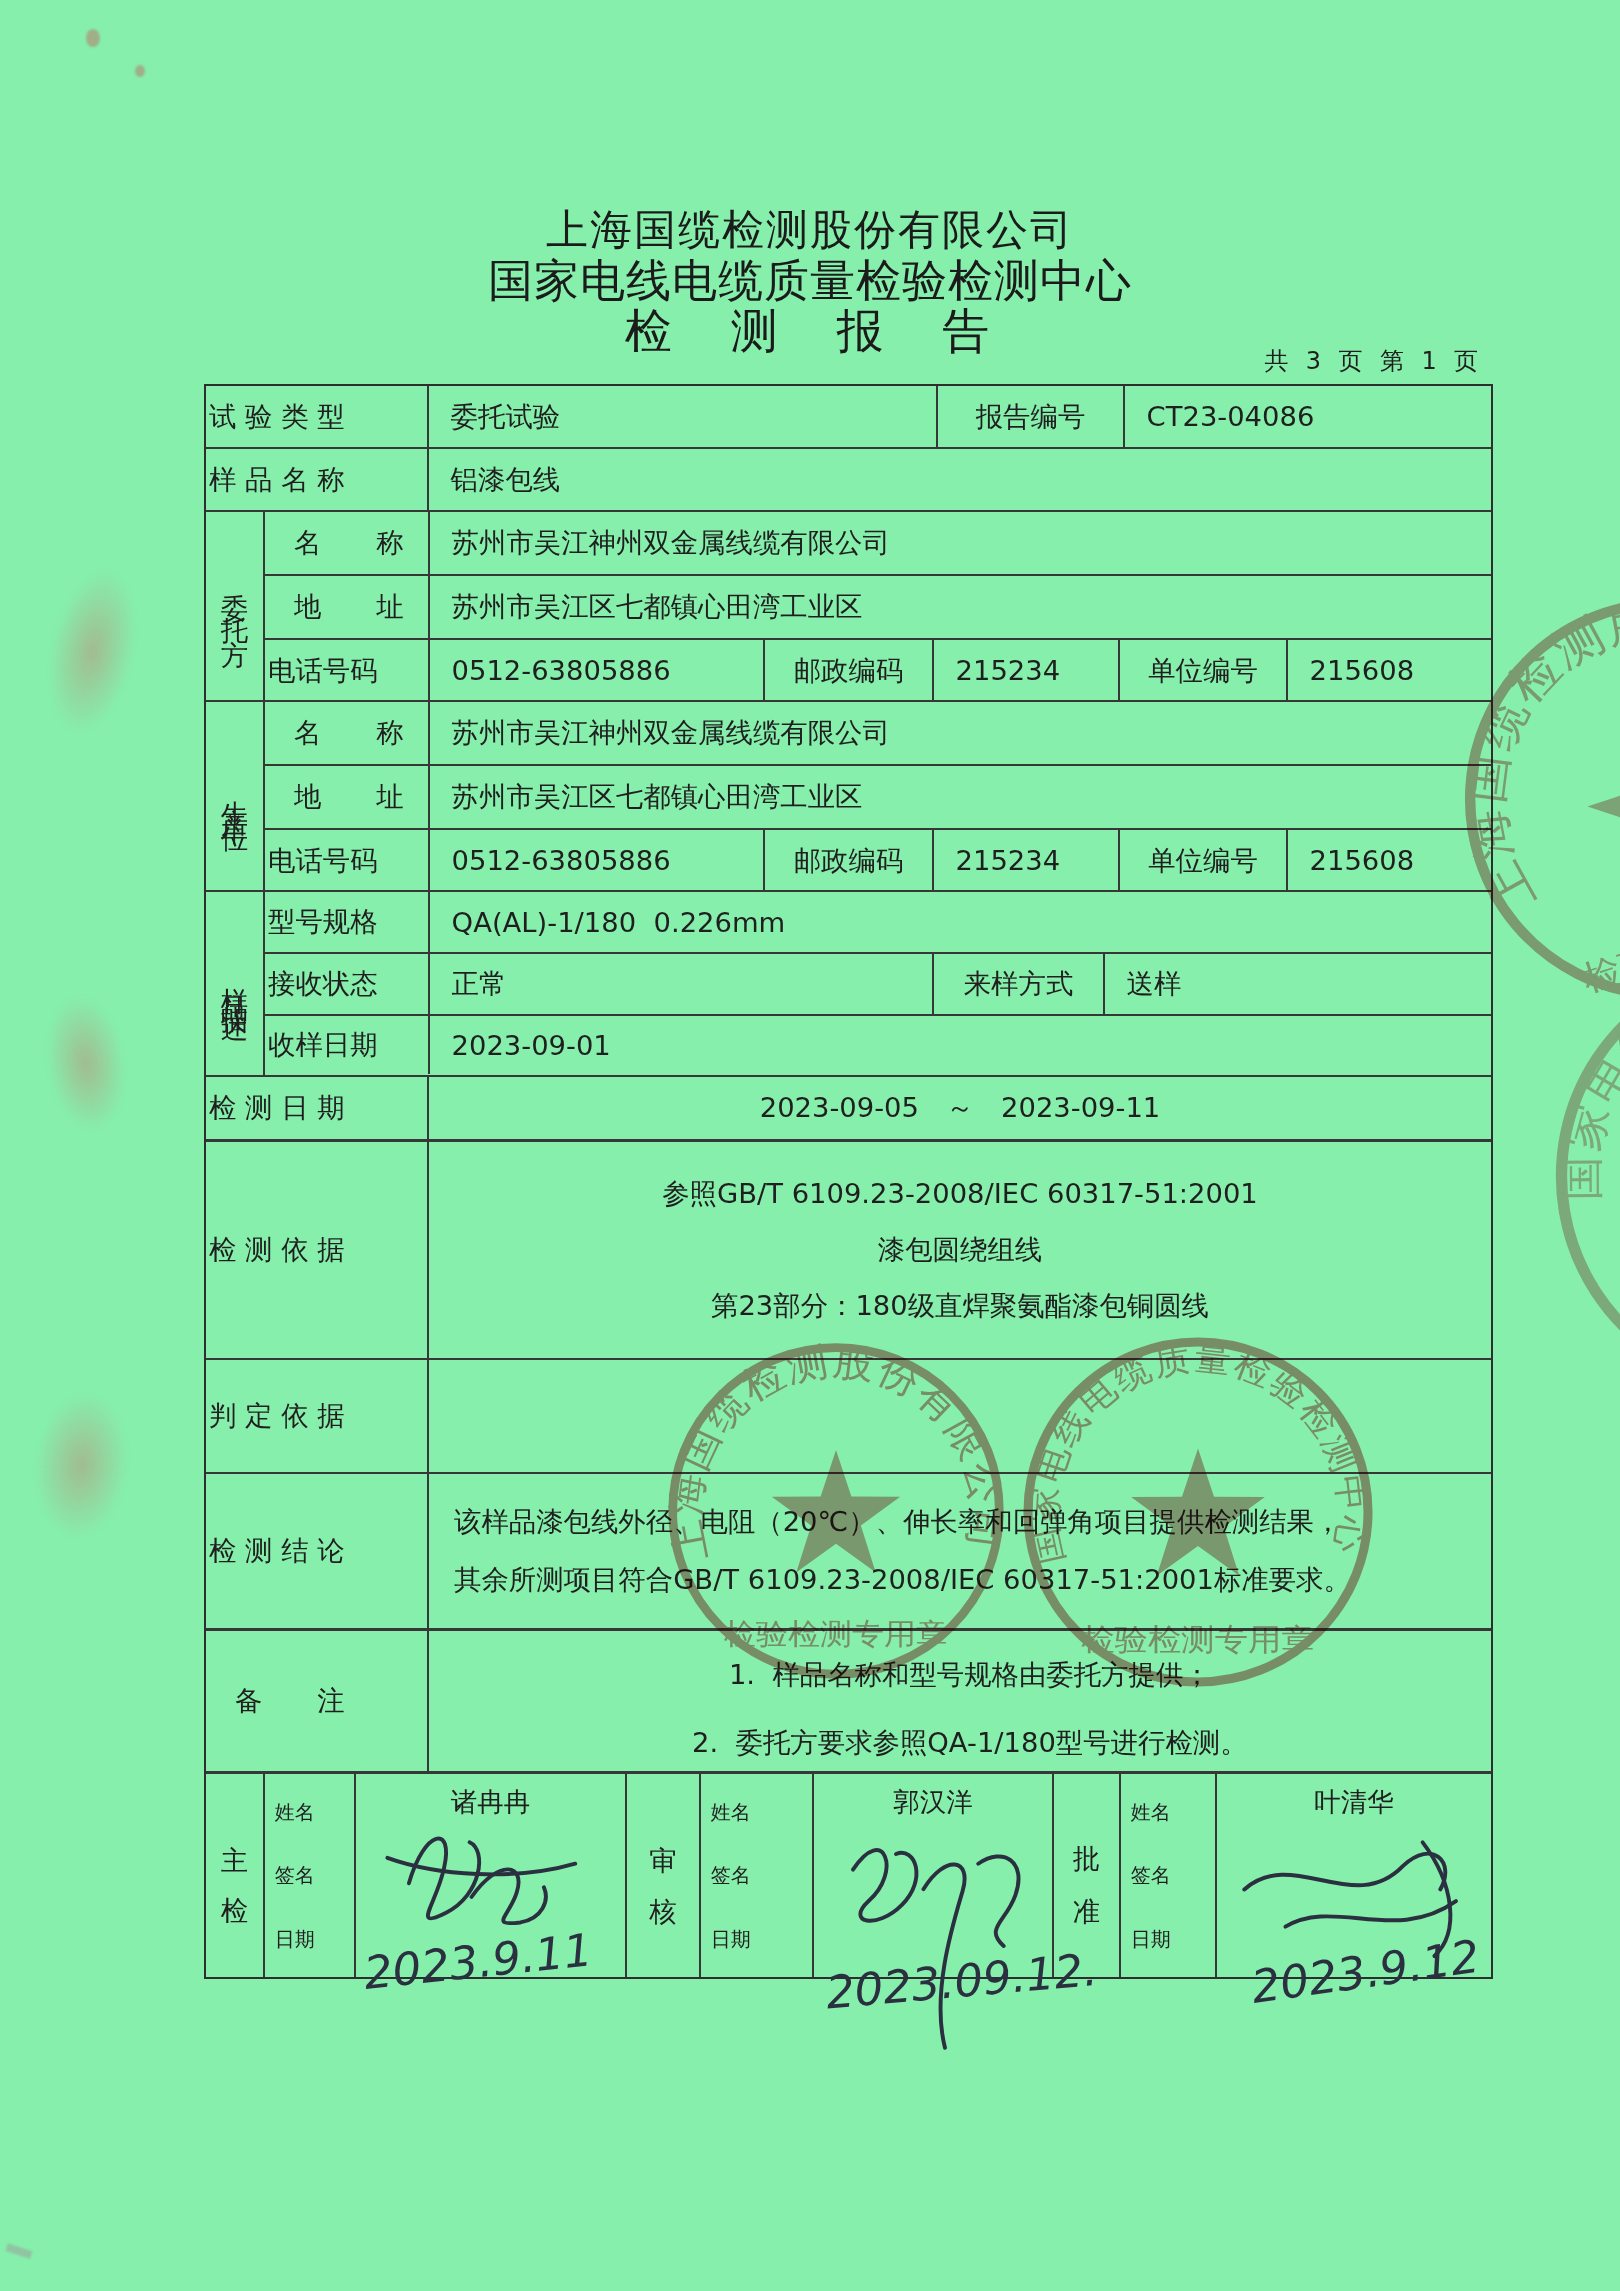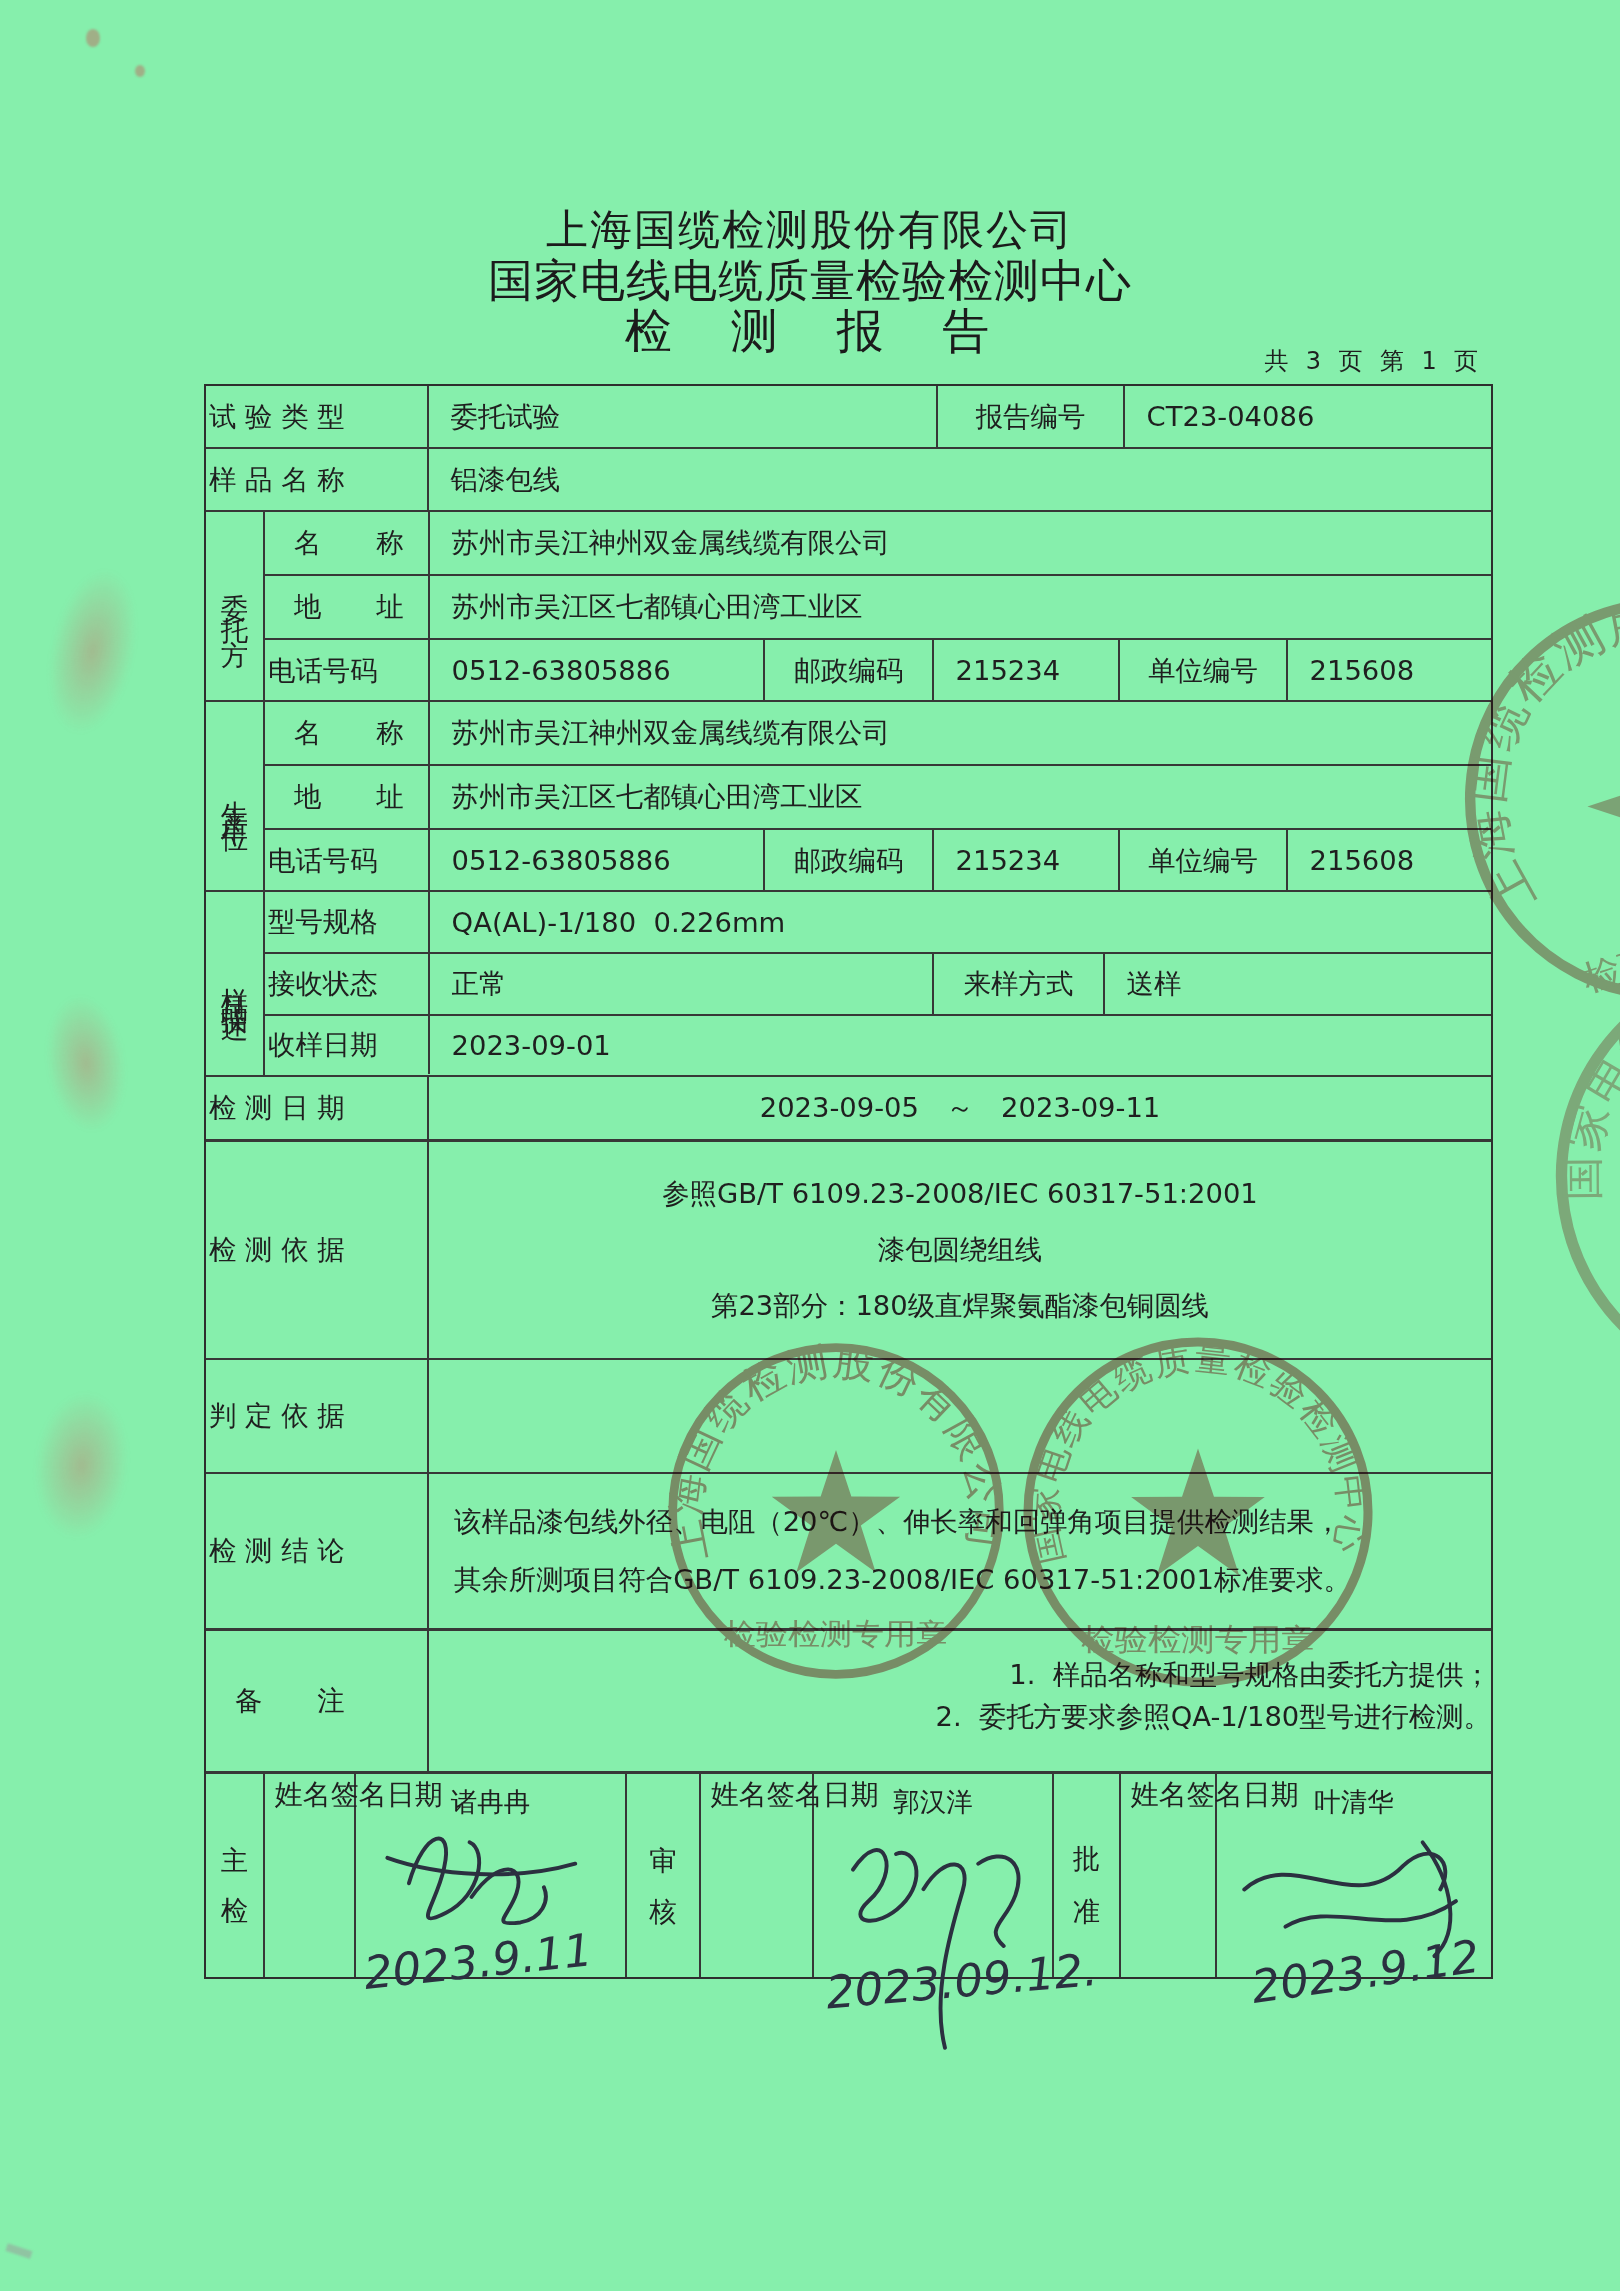--- a/index.html
+++ b/index.html
@@ -35,25 +35,25 @@
     writing-mode:vertical-lr; text-orientation:upright;
     display:flex; align-items:center; justify-content:center;
     padding:0; font-size:27.4px;
   }
   .ls-3 { letter-spacing:0.85em; }
   .ls-4 { letter-spacing:0.32em; }
   .ls-2 { letter-spacing:1.9em; }
   .subcol { flex:1 1 auto; display:flex; flex-direction:column; border-right:none; }
   .srow { display:flex; border-bottom:2px solid #373737; flex:0 0 auto; }
   .srow.last { border-bottom:none; }
-  .stack3 { justify-content:space-around; align-items:flex-start; padding:5.9px 0 5.9px 9.8px; font-size:28px; }
+  .stack3 { flex-direction:column; justify-content:space-around; align-items:flex-start; padding:5.9px 0 5.9px 9.8px; font-size:20px; }
   .stack3 span { line-height:1.1; }
   .basis-lines { flex-direction:column; justify-content:center; align-items:center; gap:19.6px; }
   .concl-lines { flex-direction:column; justify-content:center; align-items:flex-start; gap:21.6px; padding-left:25px; }
-  .remark-lines { flex-direction:column; justify-content:flex-start; align-items:flex-end; gap:6px; padding:25.5px 0 0 19.6px; }
+  .remark-lines { flex-direction:column; justify-content:flex-start; align-items:center; gap:32px; padding:25.5px 0 0 19.6px; }
   .sigcell { position:relative; justify-content:center; align-items:flex-start; padding-top:9.8px; font-size:26.5px; }
   .sig-svg { position:absolute; left:-7.8px; top:33px; overflow:visible; pointer-events:none; }
   .ink { stroke:#2b3040; stroke-width:4; fill:none; stroke-linecap:round; stroke-linejoin:round; }
   .ink-date { fill:#2b3040; font-size:46px; font-style:italic; }
   
   .stamp { position:absolute; color:#cf4b4b; opacity:0.58; mix-blend-mode:multiply; pointer-events:none; }
   .stamp text { fill:currentColor; }
   .stamp .ring-c { stroke:currentColor; fill:none; stroke-width:8; }
   .stamp .star { fill:currentColor; opacity:0.9; }
   .smudge { position:absolute; background:radial-gradient(closest-side, rgba(214,90,90,0.35), rgba(214,90,90,0)); filter:blur(2.9px); pointer-events:none; }

